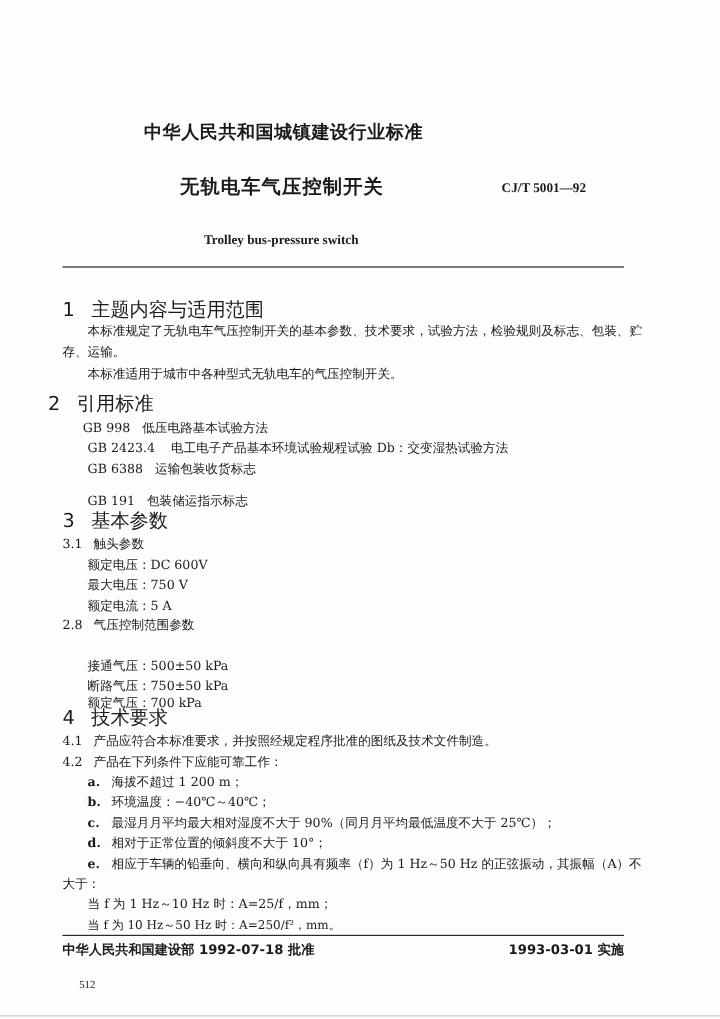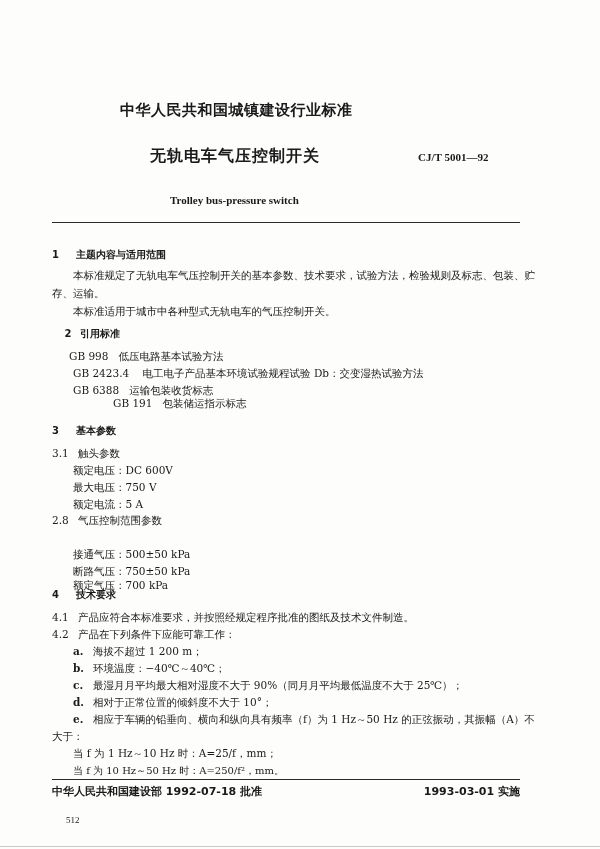--- a/index.html
+++ b/index.html
@@ -10,21 +10,21 @@
   .abs { position: absolute; white-space: nowrap; }
   .sans { font-family: "DejaVu Sans", "Liberation Sans", sans-serif; }
   .std-org { left: 120px; top: 101px; font-size: 15px; font-weight: bold; letter-spacing: 0.5px; text-align: right; }
   .std-title { left: 150px; top: 146px; font-size: 16px; font-weight: bold; letter-spacing: 1px; }
   .std-code { left: 418px; top: 151px; font-size: 11px; font-weight: bold; font-family: "Liberation Serif", serif; }
   .std-en { left: 170px; top: 194px; font-size: 11px; font-weight: bold; font-family: "Liberation Serif", serif; }
   .rule { position: absolute; left: 52px; width: 468px; height: 1px; background: #2a2a2a; }
   .rule.top { top: 222px; }
   .rule.bottom { top: 767px; }
   .scan-border { position: absolute; left: 0; top: 846px; width: 600px; height: 1px; background: #c8c8c8; }
-  .h1 { font-size: 10px; font-weight: bold; }
+  .h1 { font-size: 16px; font-weight: normal; }
   .p { font-size: 10.5px; }
   .num { display: inline-block; width: 20px; }
   .num2 { display: inline-block; width: 24px; }
   .footer { font-size: 11px; font-weight: bold; }
   .pageno { font-size: 9px; font-family: "Liberation Serif", serif; }
 </style>
 </head>
 <body>
 
 <div>
@@ -36,33 +36,33 @@
 
   <div class="rule top"></div>
 
   <div class="abs h1 sans" style="left:52px; top:248px;">
     <span class="num2">1</span><span>主题内容与适用范围</span>
   </div>
   <div class="abs p" style="left:73px; top:269px;">本标准规定了无轨电车气压控制开关的基本参数、技术要求，试验方法，检验规则及标志、包装、贮</div>
   <div class="abs p" style="left:52px; top:287px;">存、运输。</div>
   <div class="abs p" style="left:73px; top:305px;">本标准适用于城市中各种型式无轨电车的气压控制开关。</div>
 
-  <div class="abs h1 sans" style="left:56px; top:327px;text-align:center;">
+  <div class="abs h1 sans" style="left:40px; top:327px;">
     <span class="num2">2</span><span>引用标准</span>
   </div>
   <div class="abs p" style="left:69px; top:350px;">
     <span>GB 998</span>&nbsp;&nbsp;&nbsp;<span>低压电路基本试验方法</span>
   </div>
   <div class="abs p" style="left:73px; top:367px;">
     <span>GB 2423.4</span>&nbsp;&nbsp;&nbsp;&nbsp;<span>电工电子产品基本环境试验规程试验 Db：交变湿热试验方法</span>
   </div>
   <div class="abs p" style="left:73px; top:384px;">
     <span>GB 6388</span>&nbsp;&nbsp;&nbsp;<span>运输包装收货标志</span>
   </div>
-  <div class="abs p" style="left:73px; top:397px;margin-left:40px;">
+  <div class="abs p" style="left:73px; top:411px;">
     <span>GB 191</span>&nbsp;&nbsp;&nbsp;<span>包装储运指示标志</span>
   </div>
 
   <div class="abs h1 sans" style="left:52px; top:424px;">
     <span class="num2">3</span><span>基本参数</span>
   </div>
   <div class="abs p" style="left:52px; top:447px;">
     <span style="display:inline-block;width:26px;">3.1</span><span>触头参数</span>
   </div>
   <div class="abs p" style="left:73px; top:464px;">额定电压：DC 600V</div>

